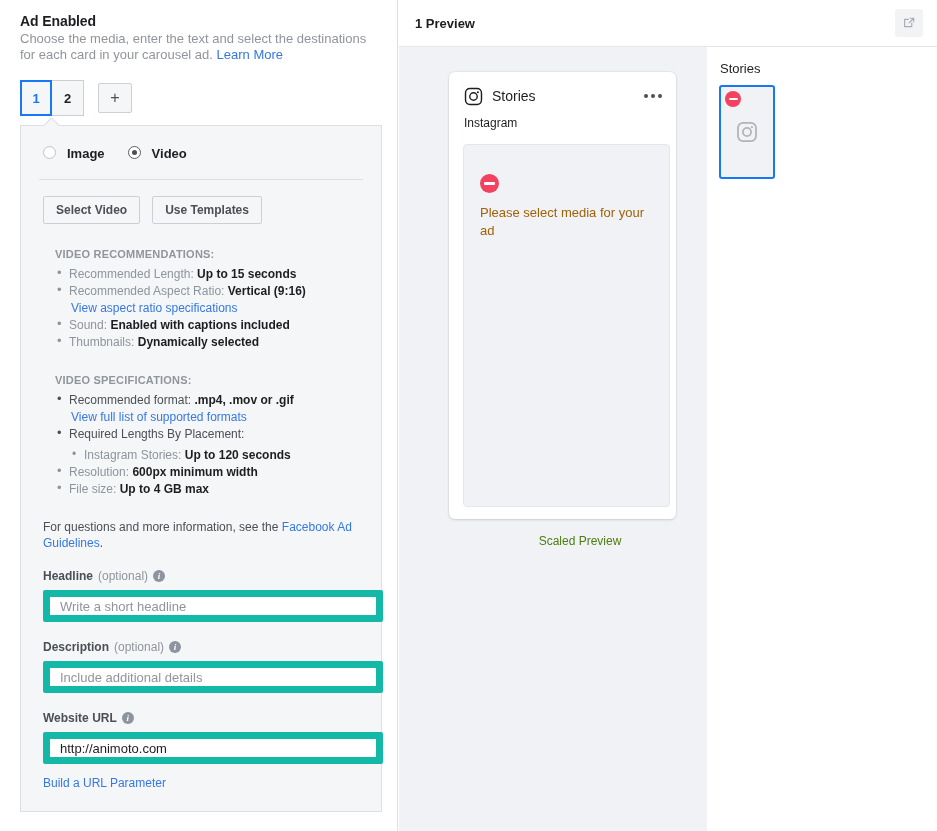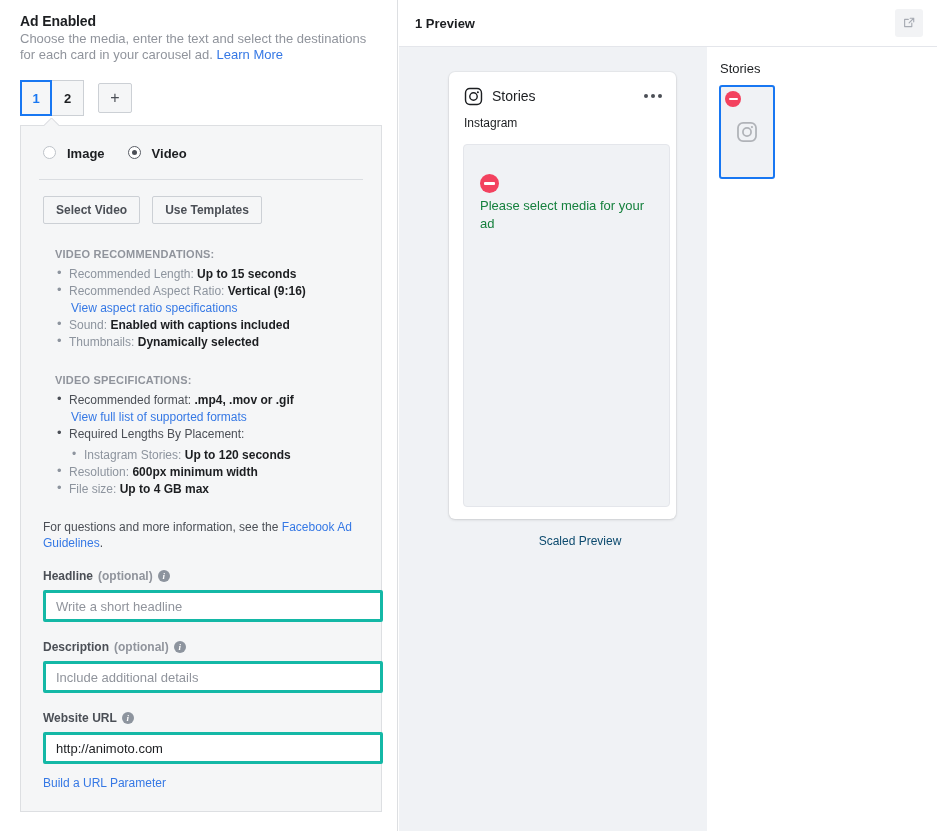--- a/index.html
+++ b/index.html
@@ -147,32 +147,32 @@
     margin: 22px 0 0 4px; font-size: 12px; line-height: 16px;
     color: #4b4f56; max-width: 340px;
   }
 
   
   .field { margin-top: 18px; padding-left: 4px; }
   .field-label {
     font-size: 12px; font-weight: bold; color: #4b4f56;
     margin-bottom: 7px; display: flex; align-items: center; gap: 5px;
   }
-  .label-optional { font-weight: bold; color: #90949c; }
+  .label-optional { font-weight: normal; color: #90949c; }
   .info-icon {
     width: 12px; height: 12px; border-radius: 50%;
     background: #8d949e; color: #fff;
     font-size: 9px; font-weight: bold; font-style: italic;
     display: inline-flex; align-items: center; justify-content: center;
     line-height: 1; font-family: "Liberation Serif", serif; cursor: pointer;
     flex: none;
   }
   .text-input {
     display: block; width: 340px; height: 32px;
-    border: 3px solid #14b8a6; border-radius: 2px;
+    border: 7px solid #14b8a6; border-radius: 2px;
     background: #fff; padding: 0 10px;
     font-family: "Liberation Sans", sans-serif; font-size: 13px; color: #1c1e21;
   }
   .text-input::placeholder { color: #90949c; }
   .under-link {
     display: inline-block; margin-top: 12px;
     font-size: 12px; color: #3578e5; text-decoration: none; cursor: pointer;
   }
 
   
@@ -233,25 +233,25 @@
     padding: 29px 16px 0 16px;
   }
   .err-badge {
     width: 19px; height: 19px; border-radius: 50%;
     background: #f3425f; display: flex; align-items: center; justify-content: center;
   }
   .err-badge span {
     display: block; width: 11px; height: 3px; background: #fff; border-radius: 1px;
   }
   #media-error-text {
-    margin-top: 4px; font-size: 13px; line-height: 18px; color: #15803d;
+    margin-top: 11px; font-size: 13px; line-height: 18px; color: #a16207;
   }
   #scaled-preview-label {
     position: absolute; left: 0; top: 487px; width: 362px;
-    text-align: center; font-size: 12px; color: #0c4a6e;
+    text-align: center; font-size: 12px; color: #4d7c0f;
   }
 
   
   #thumb-rail { position: absolute; left: 320px; top: 14px; width: 200px; }
   #thumb-rail-title {
     font-size: 13px; color: #1c1e21; margin-bottom: 9px; padding-left: 1px;
   }
   #thumb-card {
     position: relative; width: 56px; height: 94px;
     background: #f0f2f5; border: 2px solid #1877f2; border-radius: 3px;

